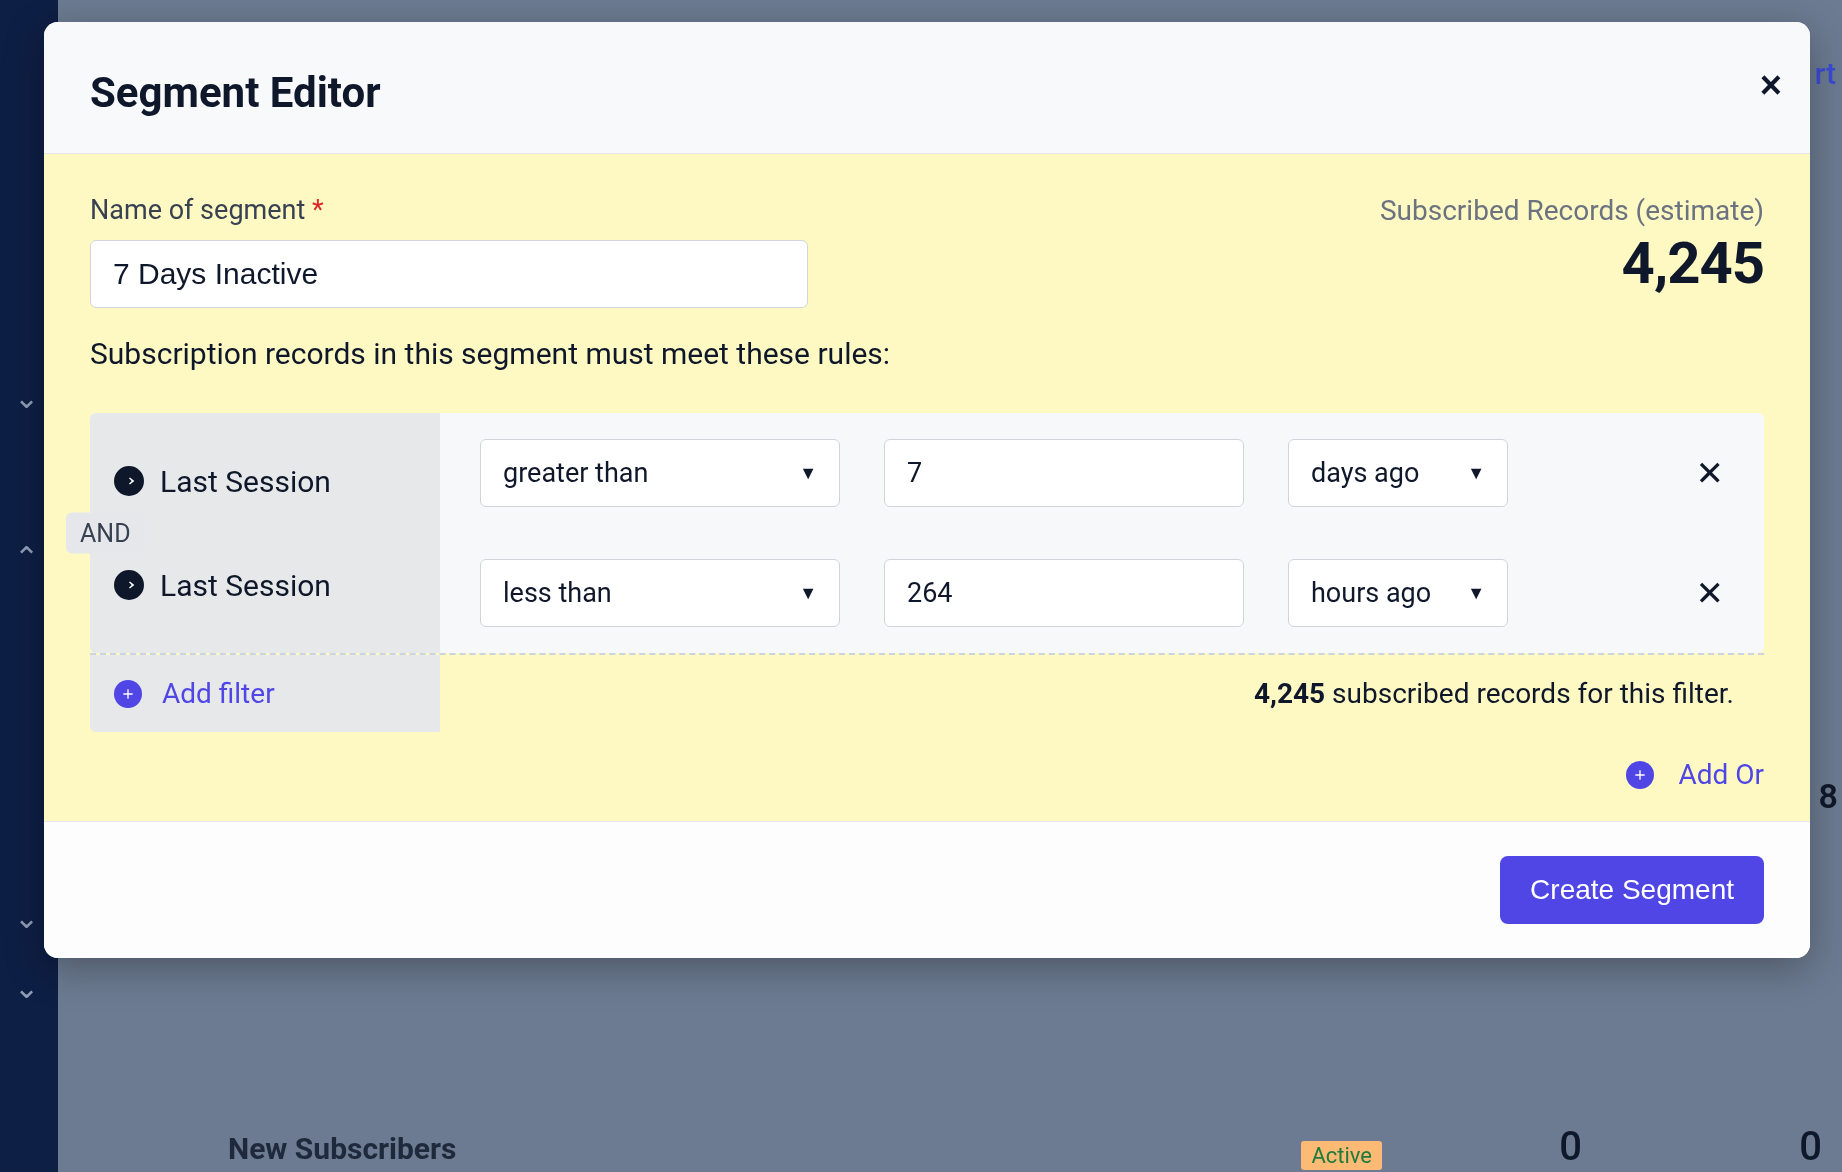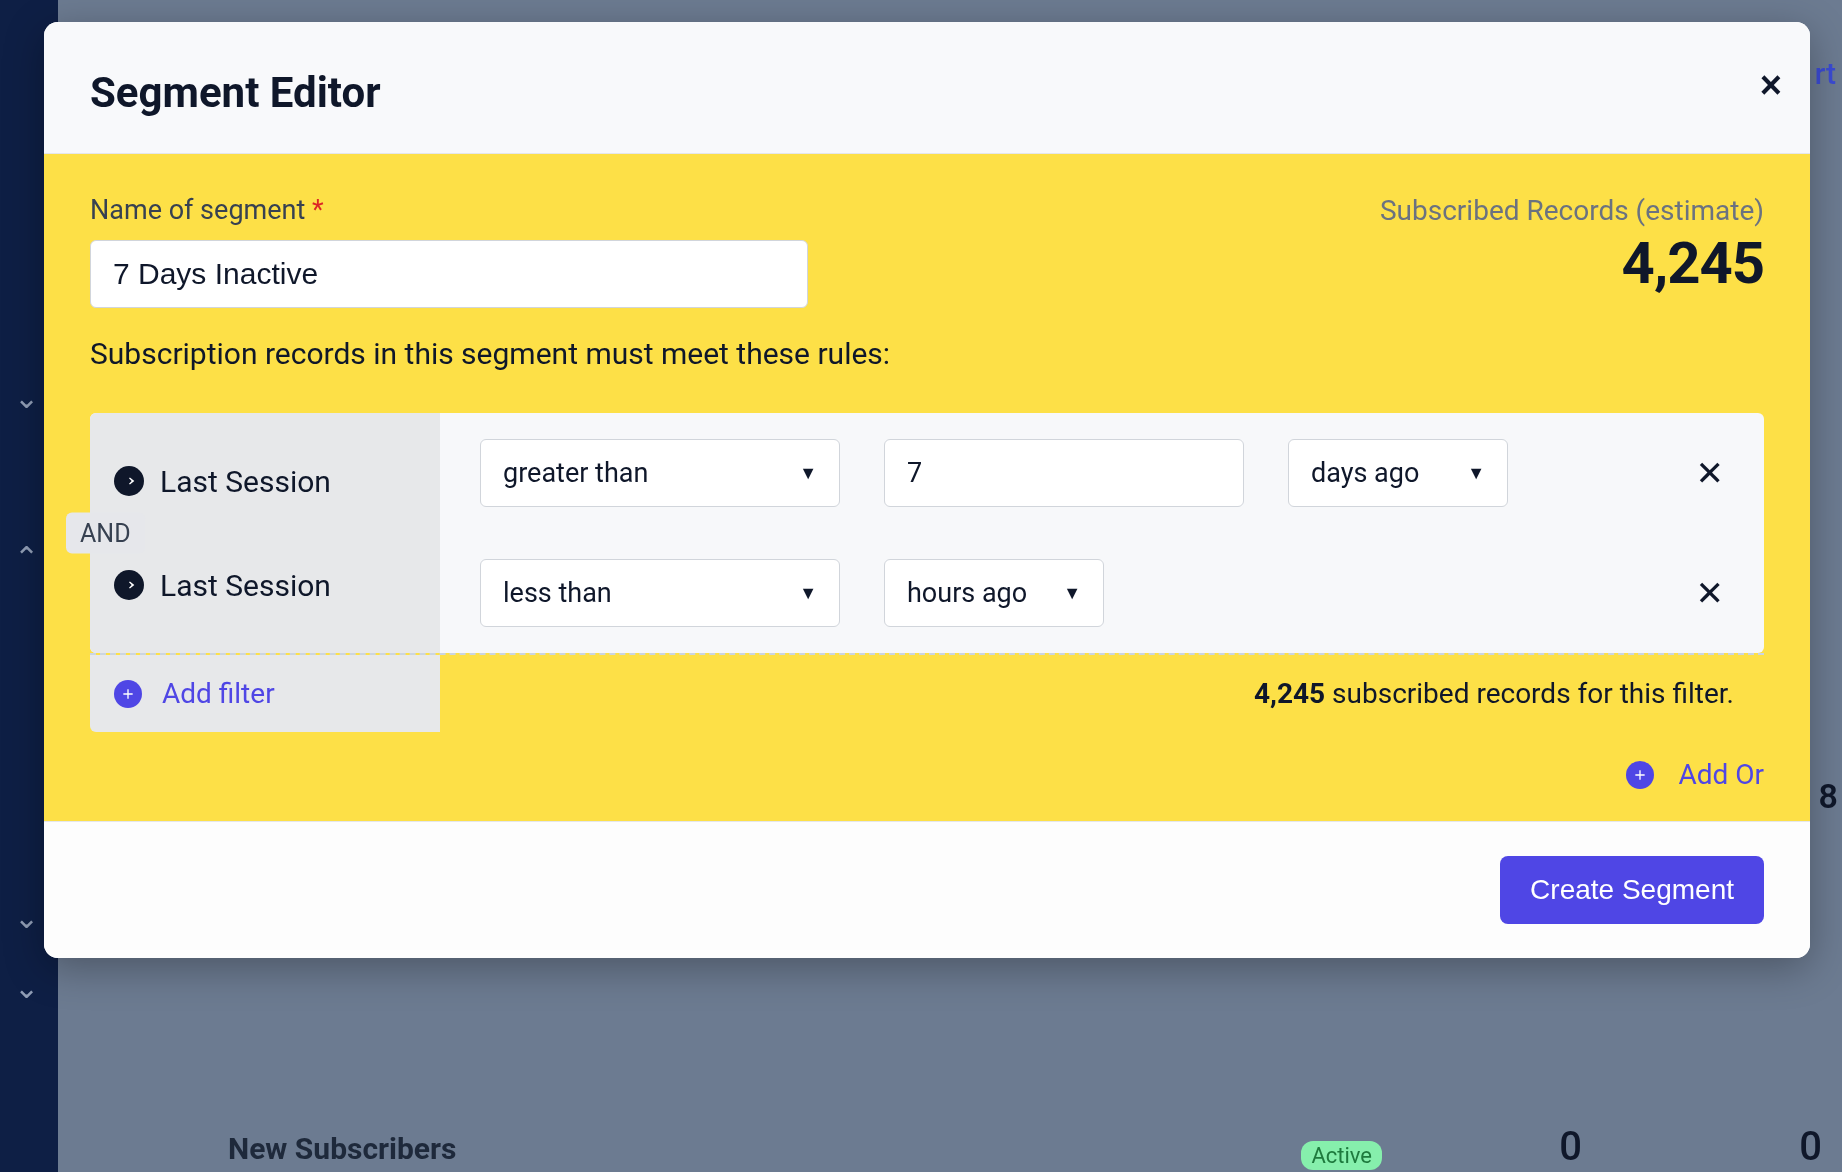--- a/index.html
+++ b/index.html
@@ -58,25 +58,25 @@
     position: absolute;
     bottom: 2px;
     color: #0f172a;
     font-size: 40px;
     font-weight: 500;
   }
   .bg-active-tag {
     position: absolute;
     right: 460px;
     bottom: 2px;
-    background: #86efac;
+    background: #fdba74;
     padding: 2px 10px;
     color: #1e7a3d;
     font-size: 22px;
-    border-radius: 12px;
+    border-radius: 3px;
   }
 
   
   .modal {
     position: absolute;
     left: 44px;
     top: 22px;
     right: 32px;
     background: #ffffff;
     border-radius: 14px;
@@ -104,21 +104,21 @@
     font-weight: 700;
     color: #0f172a;
     cursor: pointer;
     background: none;
     border: none;
     line-height: 1;
   }
 
   .modal-body {
     padding: 40px 46px 30px;
-    background: #fde047;
+    background: #fef9c3;
   }
 
   .top-row {
     display: flex;
     justify-content: space-between;
     align-items: flex-start;
     margin-bottom: 28px;
   }
   .name-col {}
   .name-label {
@@ -397,20 +397,23 @@
           <button class="remove-btn">
             <span>✕</span>
           </button>
         </div>
 
         <div class="rule-row">
           <div class="select-box select-op">
             <span>less than</span>
             <span class="caret">▼</span>
           </div>
+          <div class="text-box">
+            <span>264</span>
+          </div>
           <div class="select-box select-unit">
             <span>hours ago</span>
             <span class="caret">▼</span>
           </div>
           <button class="remove-btn">
             <span>✕</span>
           </button>
         </div>
       </div>
     </div>

